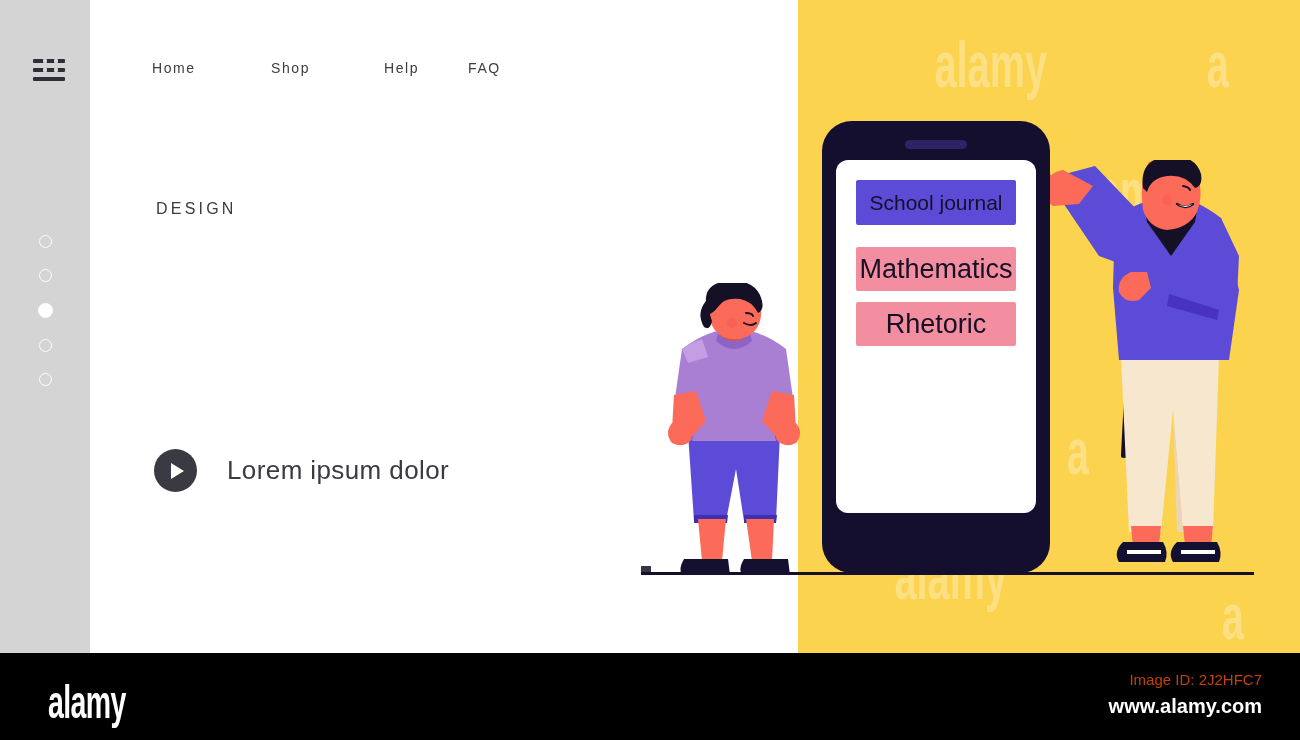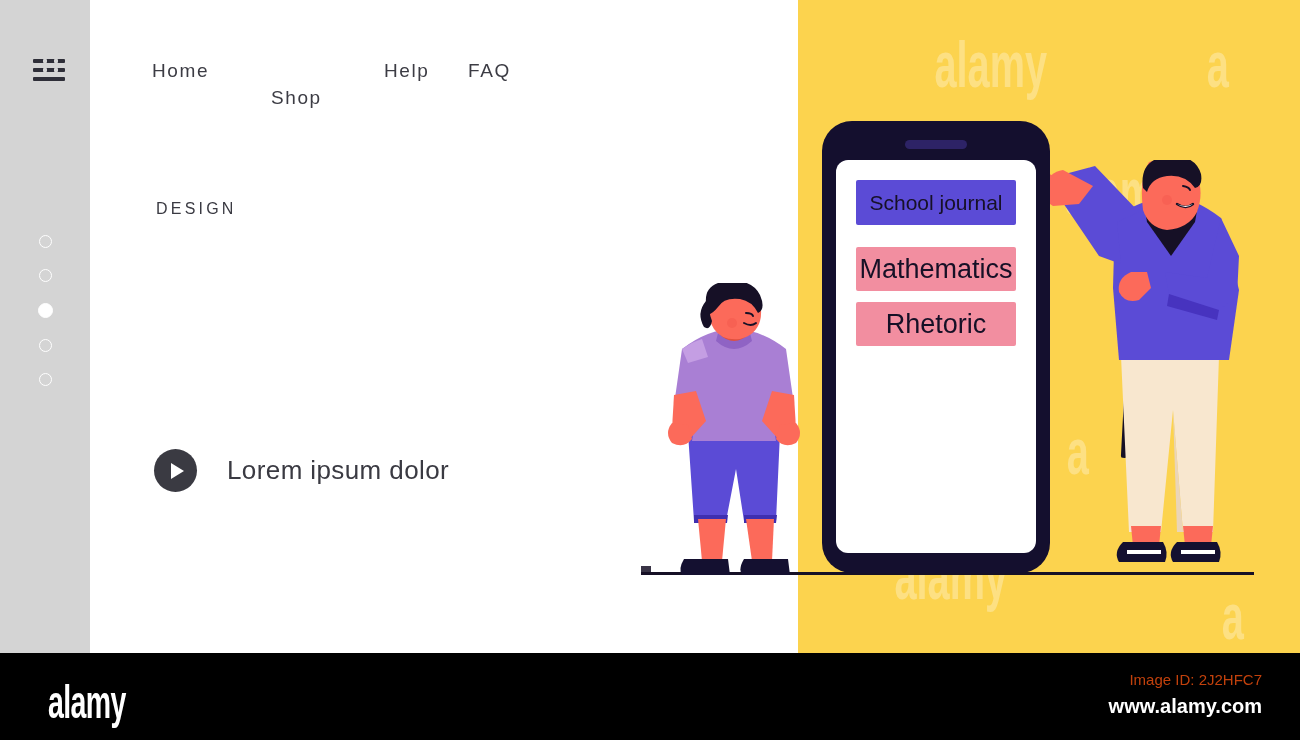--- a/index.html
+++ b/index.html
@@ -24,24 +24,24 @@
   .hamburger i.g2a { top:10px; left:10px; }
   .hamburger i.g2b { top:10px; left:21px; }
 
   .dots { position:absolute; left:0; top:235px; width:90px; }
   .dot { width:13px; height:13px; margin:0 auto 21px auto; border-radius:50%;
          border:1.6px solid #ffffff; background:transparent; }
   .dot.active { background:#ffffff; border-color:#ffffff; width:15px; height:15px; }
 
   
   .nav { position:absolute; left:152px; top:60px; display:flex; gap:0; }
-  .nav a { color:#3c3c44; font-size:19px; letter-spacing:1.6px; text-decoration:none;
+  .nav a { color:#3c3c44; font-size:14px; letter-spacing:1.6px; text-decoration:none;
            display:inline-block; }
   .nav a:nth-child(1){ width:119px; }
-  .nav a:nth-child(2){ width:113px;margin-top:27px; }
+  .nav a:nth-child(2){ width:113px; }
   .nav a:nth-child(3){ width:84px; }
   .nav a:nth-child(4){ width:60px; }
 
   
   .eyebrow { position:absolute; left:156px; top:200px; font-size:16px; letter-spacing:3.2px;
              color:#3a3a42; }
   .headline { position:absolute; left:152px; top:236px; width:520px;
               font-size:62px; line-height:0.99; font-weight:bold; letter-spacing:-1px;
               color:#4f3fd0; }
   .headline span { display:block; }
@@ -60,21 +60,21 @@
 
   
   .ground { position:absolute; left:641px; top:572px; width:613px; height:3px; background:#161026; }
   .ground-tick { position:absolute; left:641px; top:566px; width:10px; height:7px; background:#161026; opacity:.85;}
 
   
   .phone { position:absolute; left:822px; top:121px; width:228px; height:452px;
            background:#140f2e; border-radius:30px; }
   .speaker { position:absolute; left:50%; top:19px; transform:translateX(-50%);
              width:62px; height:9px; border-radius:5px; background:#2d2366; }
-  .screen { position:absolute; left:14px; top:39px; width:200px; height:393px;
+  .screen { position:absolute; left:14px; top:39px; width:200px; height:353px;
             background:#ffffff; border-radius:12px; padding:20px 20px; }
   .chip { height:44px; border-radius:2px; display:flex; align-items:center;
           justify-content:center; margin-bottom:11px; color:#161026; }
   .chip.journal { background:#5b4bd6; font-size:21px; height:45px; margin-bottom:22px; }
   .chip.subject { background:#f28ea0; font-size:27px; }
 
   
   .person { position:absolute; }
   #student { left:648px; top:283px; }
   #teacher { left:1043px; top:160px; }

